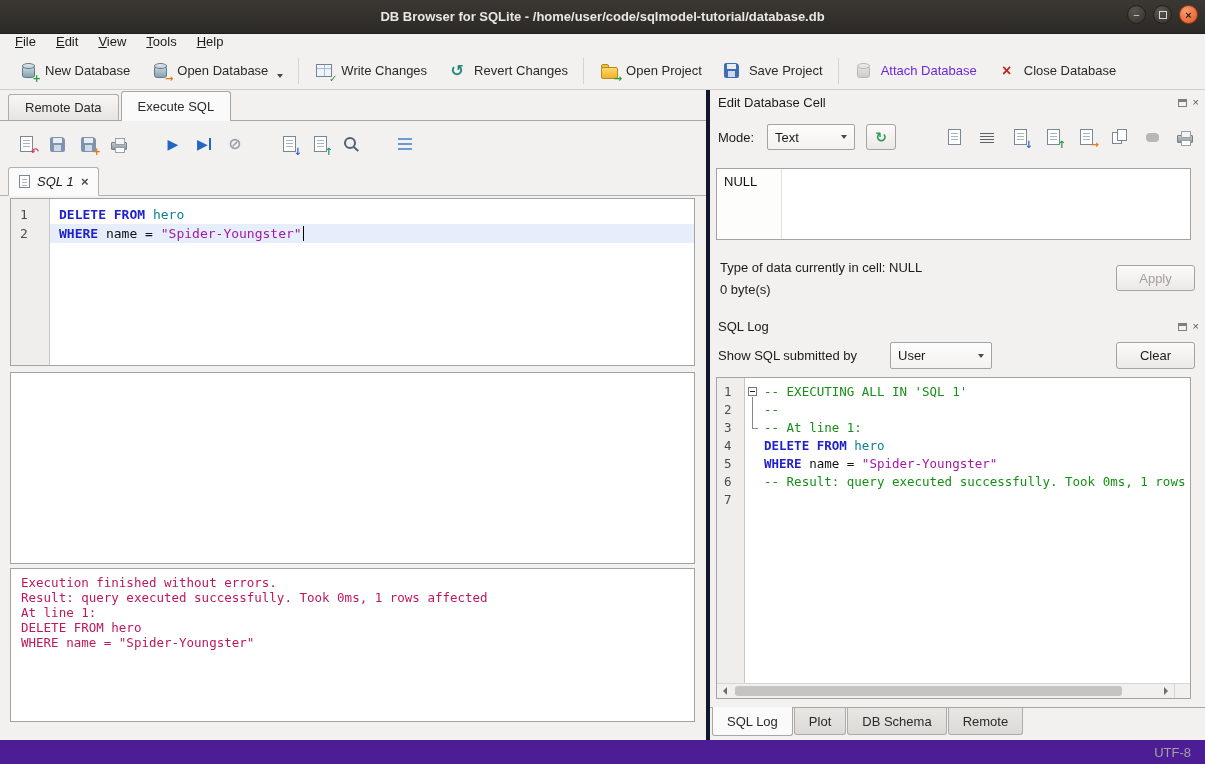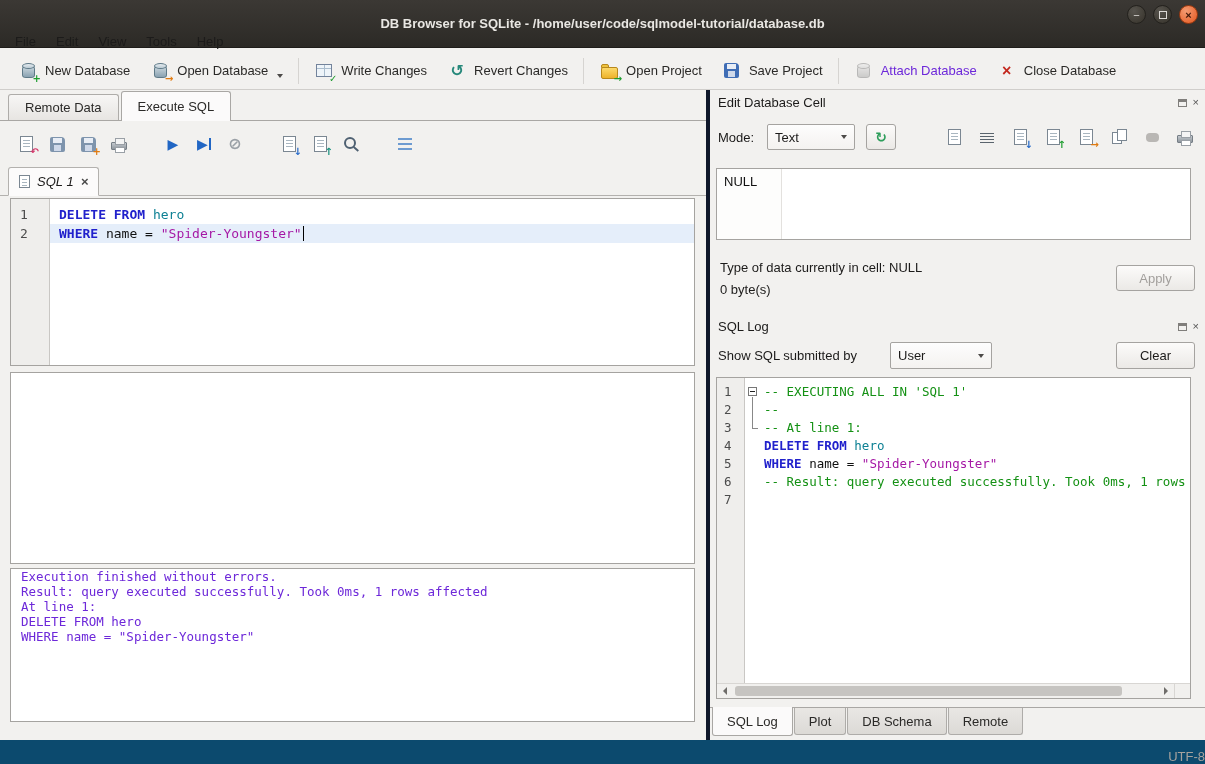--- a/index.html
+++ b/index.html
@@ -1,21 +1,21 @@
 <!DOCTYPE html>
 <html style="--kw: #2121cc; --id: #0e8194; --str: #a518a5; --cmt: #149114; --curline: #e5eefa;"><head>
 <meta charset="utf-8">
 <style>
   html,body{margin:0;padding:0;}
   body{width:1205px;height:764px;background:#555;}
   .window{position:relative;width:1205px;height:764px;background:#f2f1ef;overflow:hidden;
     font-family:"Liberation Sans","DejaVu Sans",sans-serif;font-size:13px;color:#1c1b1a;}
 
   
-  .titlebar{position:absolute;top:0;left:0;right:0;height:48px;
+  .titlebar{position:absolute;top:0;left:0;right:0;height:34px;
     background:linear-gradient(#3b3834,#2c2a26);border-bottom:1px solid #1f1d1a;
     display:flex;align-items:center;justify-content:center;box-sizing:border-box;}
   .title{color:#e9e7e3;font-weight:bold;font-size:13px;}
   .winbtns{position:absolute;right:7px;top:5px;display:flex;gap:7px;}
   .wbtn{width:19px;height:19px;border-radius:50%;display:flex;align-items:center;justify-content:center;
     font-size:11px;color:#dbd9d5;background:radial-gradient(circle at 35% 30%,#57544e,#353129);
     border:1px solid #23211d;box-sizing:border-box;}
   .wbtn.close{background:radial-gradient(circle at 35% 30%,#f49b72,#e4571e);border-color:#9c3a10;color:#41190a;font-weight:bold;}
   .wb-sq{width:6px;height:6px;border:1px solid #dbd9d5;display:block;}
 
@@ -93,21 +93,21 @@
   .stabbar{position:absolute;top:76px;left:0;width:100%;height:30px;border-bottom:1px solid #b3b1ae;
     display:flex;align-items:flex-end;padding-left:8px;box-sizing:border-box;font-style:italic;}
   .stab{height:27px;margin-bottom:-1px;background:#fcfbfb;border:1px solid #b3b1ae;border-bottom-color:#fcfbfb;
     border-radius:3px 3px 0 0;display:flex;align-items:center;gap:7px;padding:0 10px;position:relative;z-index:2;}
 
   
   .frame{position:absolute;left:10px;width:685px;background:#fff;border:1px solid #a5a3a0;box-sizing:border-box;overflow:hidden;}
   #editor-frame{top:108px;height:168px;}
   #results-frame{top:282px;height:192px;}
   #execlog-frame{top:478px;height:154px;}
-  .execlog{padding:0 10px;font:12.5px "DejaVu Sans Mono",monospace;white-space:pre;line-height:15px;color:#6d28d9;}
+  .execlog{padding:6px 10px;font:12.5px "DejaVu Sans Mono",monospace;white-space:pre;line-height:15px;color:#be185d;}
 
   
   .codearea{position:absolute;left:0;top:0;right:0;bottom:0;padding-top:6px;
     background:linear-gradient(90deg,#efeeec 38px,#c9c7c4 38px,#c9c7c4 39px,#fff 39px);
     font:13px "DejaVu Sans Mono",monospace;}
   .crow{display:flex;height:19px;line-height:19px;}
   .lnum{flex:none;width:39px;padding-left:9px;box-sizing:border-box;color:#4c4c4c;}
   .cbody{flex:1;padding-left:9px;white-space:pre;overflow:hidden;}
   .crow.cur .cbody{background:var(--curline,#e5eefa);}
   .caret{display:inline-block;width:1px;height:15px;background:#000;vertical-align:-3px;margin-left:1px;}
@@ -158,22 +158,22 @@
   .sthumb{position:absolute;left:2px;top:2px;bottom:2px;width:91%;background:#c6c4c1;border-radius:3px;}
   .scorner{width:15px;border-left:1px solid #d8d6d3;flex:none;}
 
   
   .btabbar{position:absolute;left:0;right:0;top:617px;height:29px;border-top:1px solid #a9a7a4;display:flex;padding-left:2px;box-sizing:border-box;}
   .btab{height:26px;padding:0 14px;display:flex;align-items:center;border:1px solid #aeaca9;border-top:none;
     border-radius:0 0 3px 3px;background:linear-gradient(#e9e7e4,#dcdad6);margin-right:1px;color:#2b2a28;}
   .btab.active{background:#fbfafa;margin-top:-1px;height:28px;border-color:#a9a7a4;z-index:2;}
 
   
-  .statusbar{position:absolute;left:0;right:0;bottom:0;height:24px;background:#0c4a6e;
-    display:flex;align-items:flex-end;justify-content:flex-end;padding-right:0;color:#a5a29e;box-sizing:border-box;}
+  .statusbar{position:absolute;left:0;right:0;bottom:0;height:24px;background:#4c1d95;
+    display:flex;align-items:center;justify-content:flex-end;padding-right:14px;color:#a5a29e;box-sizing:border-box;}
 </style>
 </head>
 <body>
 
 <div class="window">
 
   <div class="titlebar">
     <div class="title">DB Browser for SQLite - /home/user/code/sqlmodel-tutorial/database.db</div>
     <div class="winbtns">
       <div class="wbtn">

